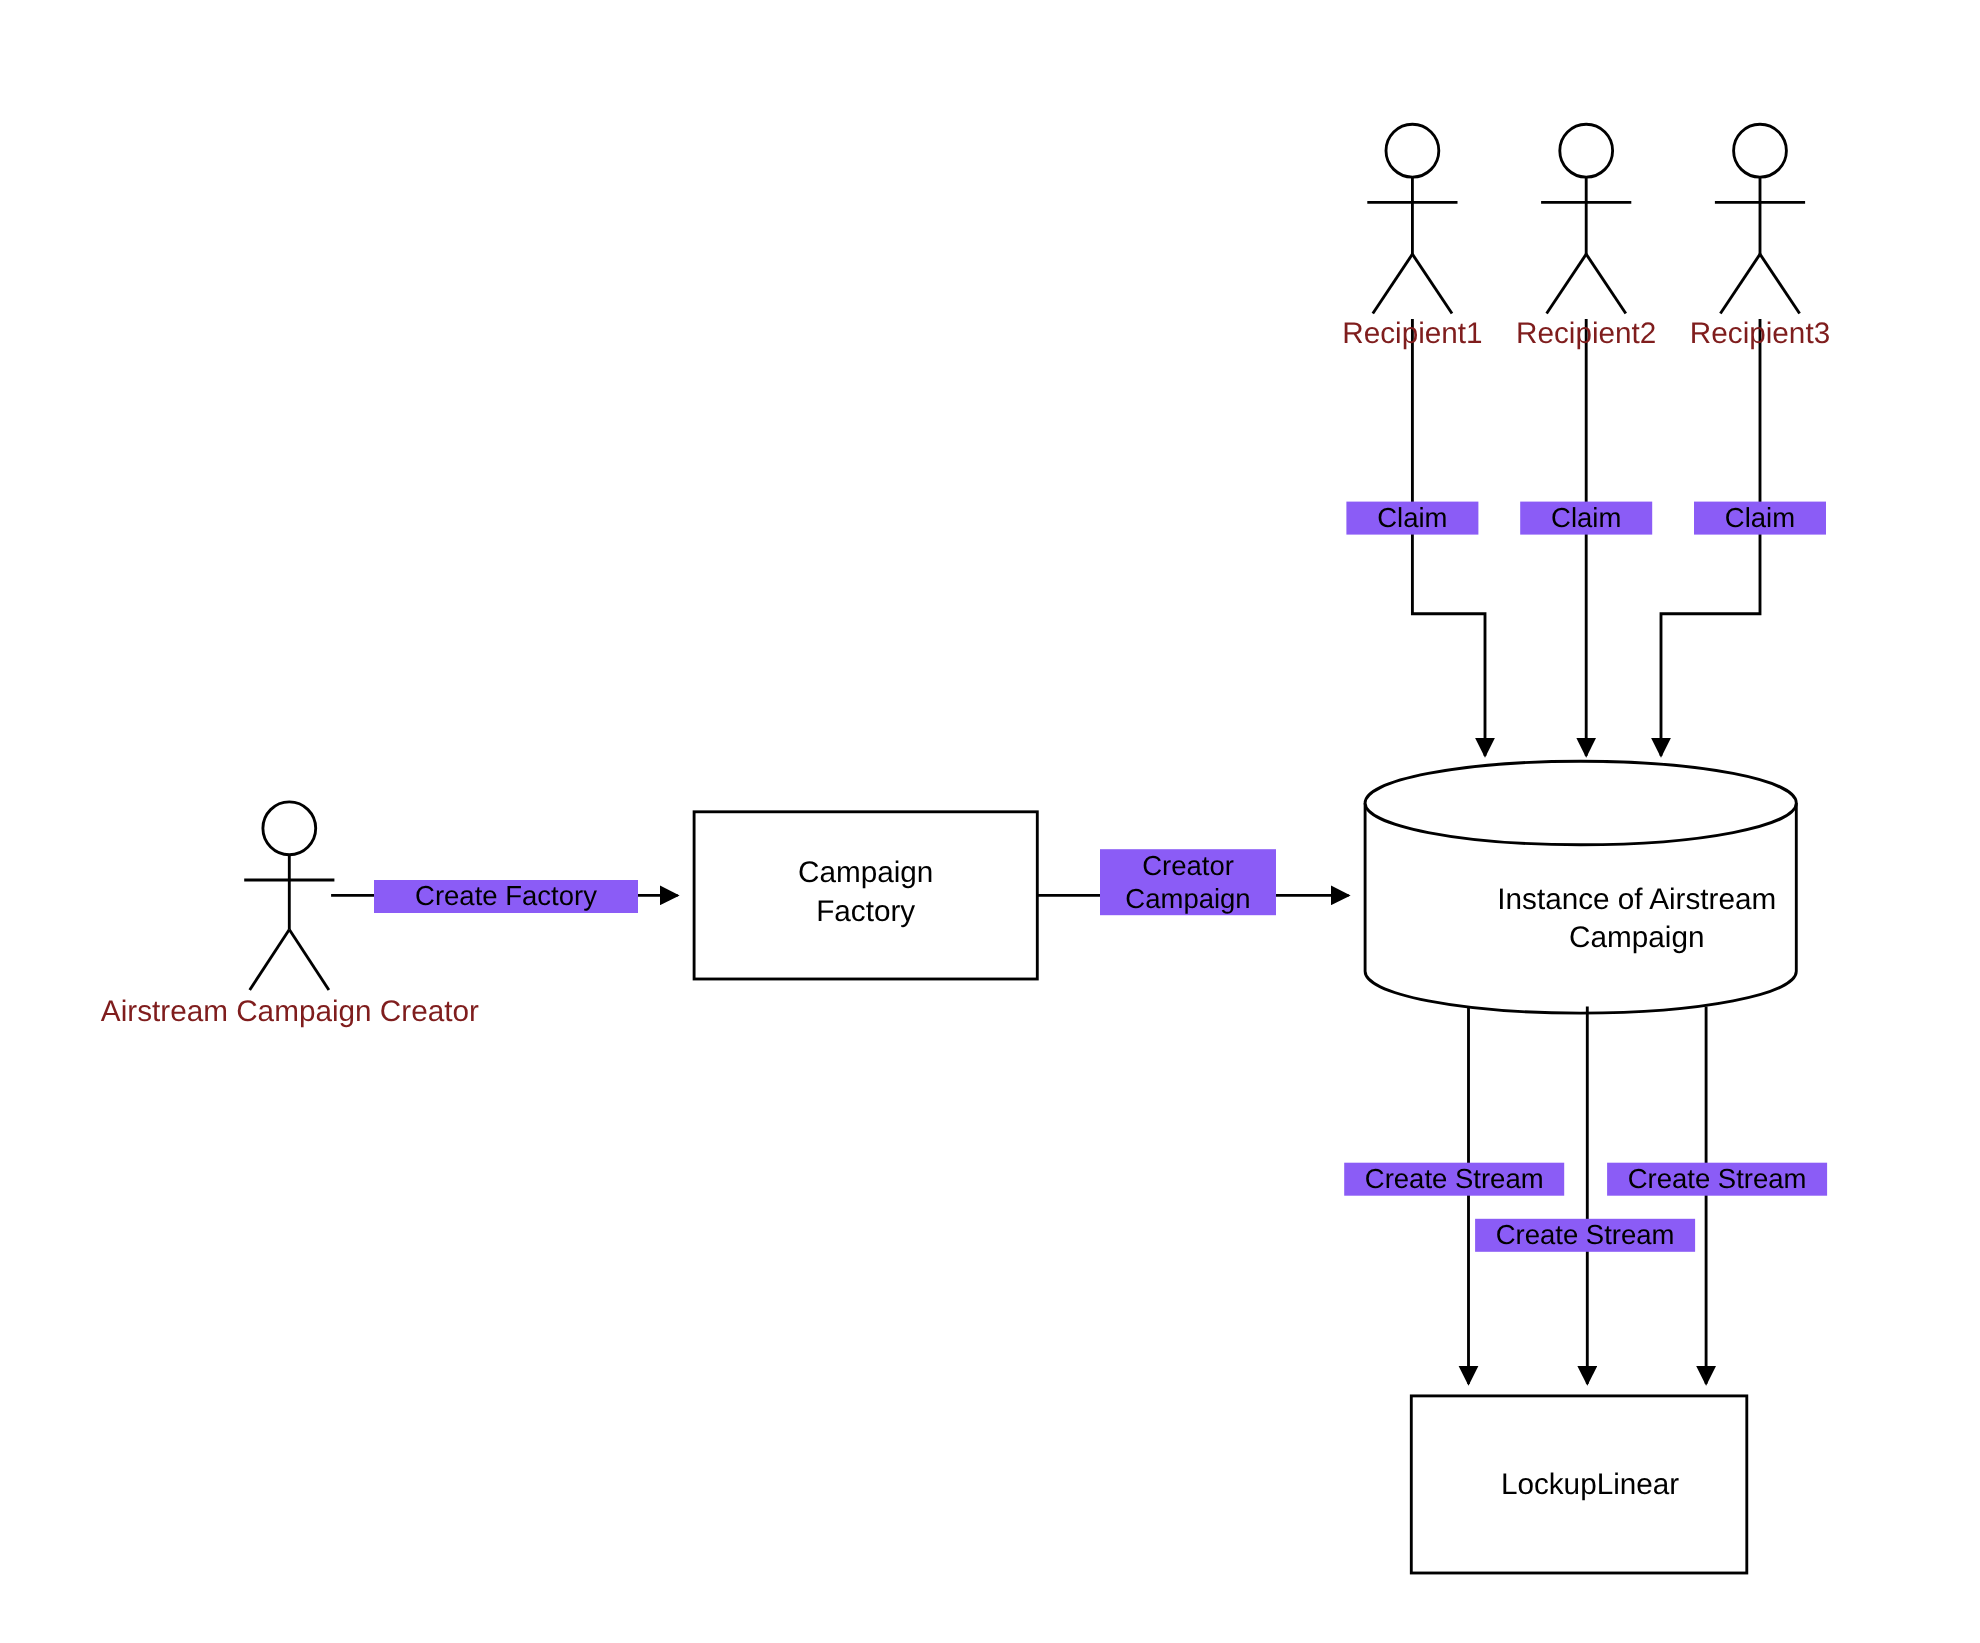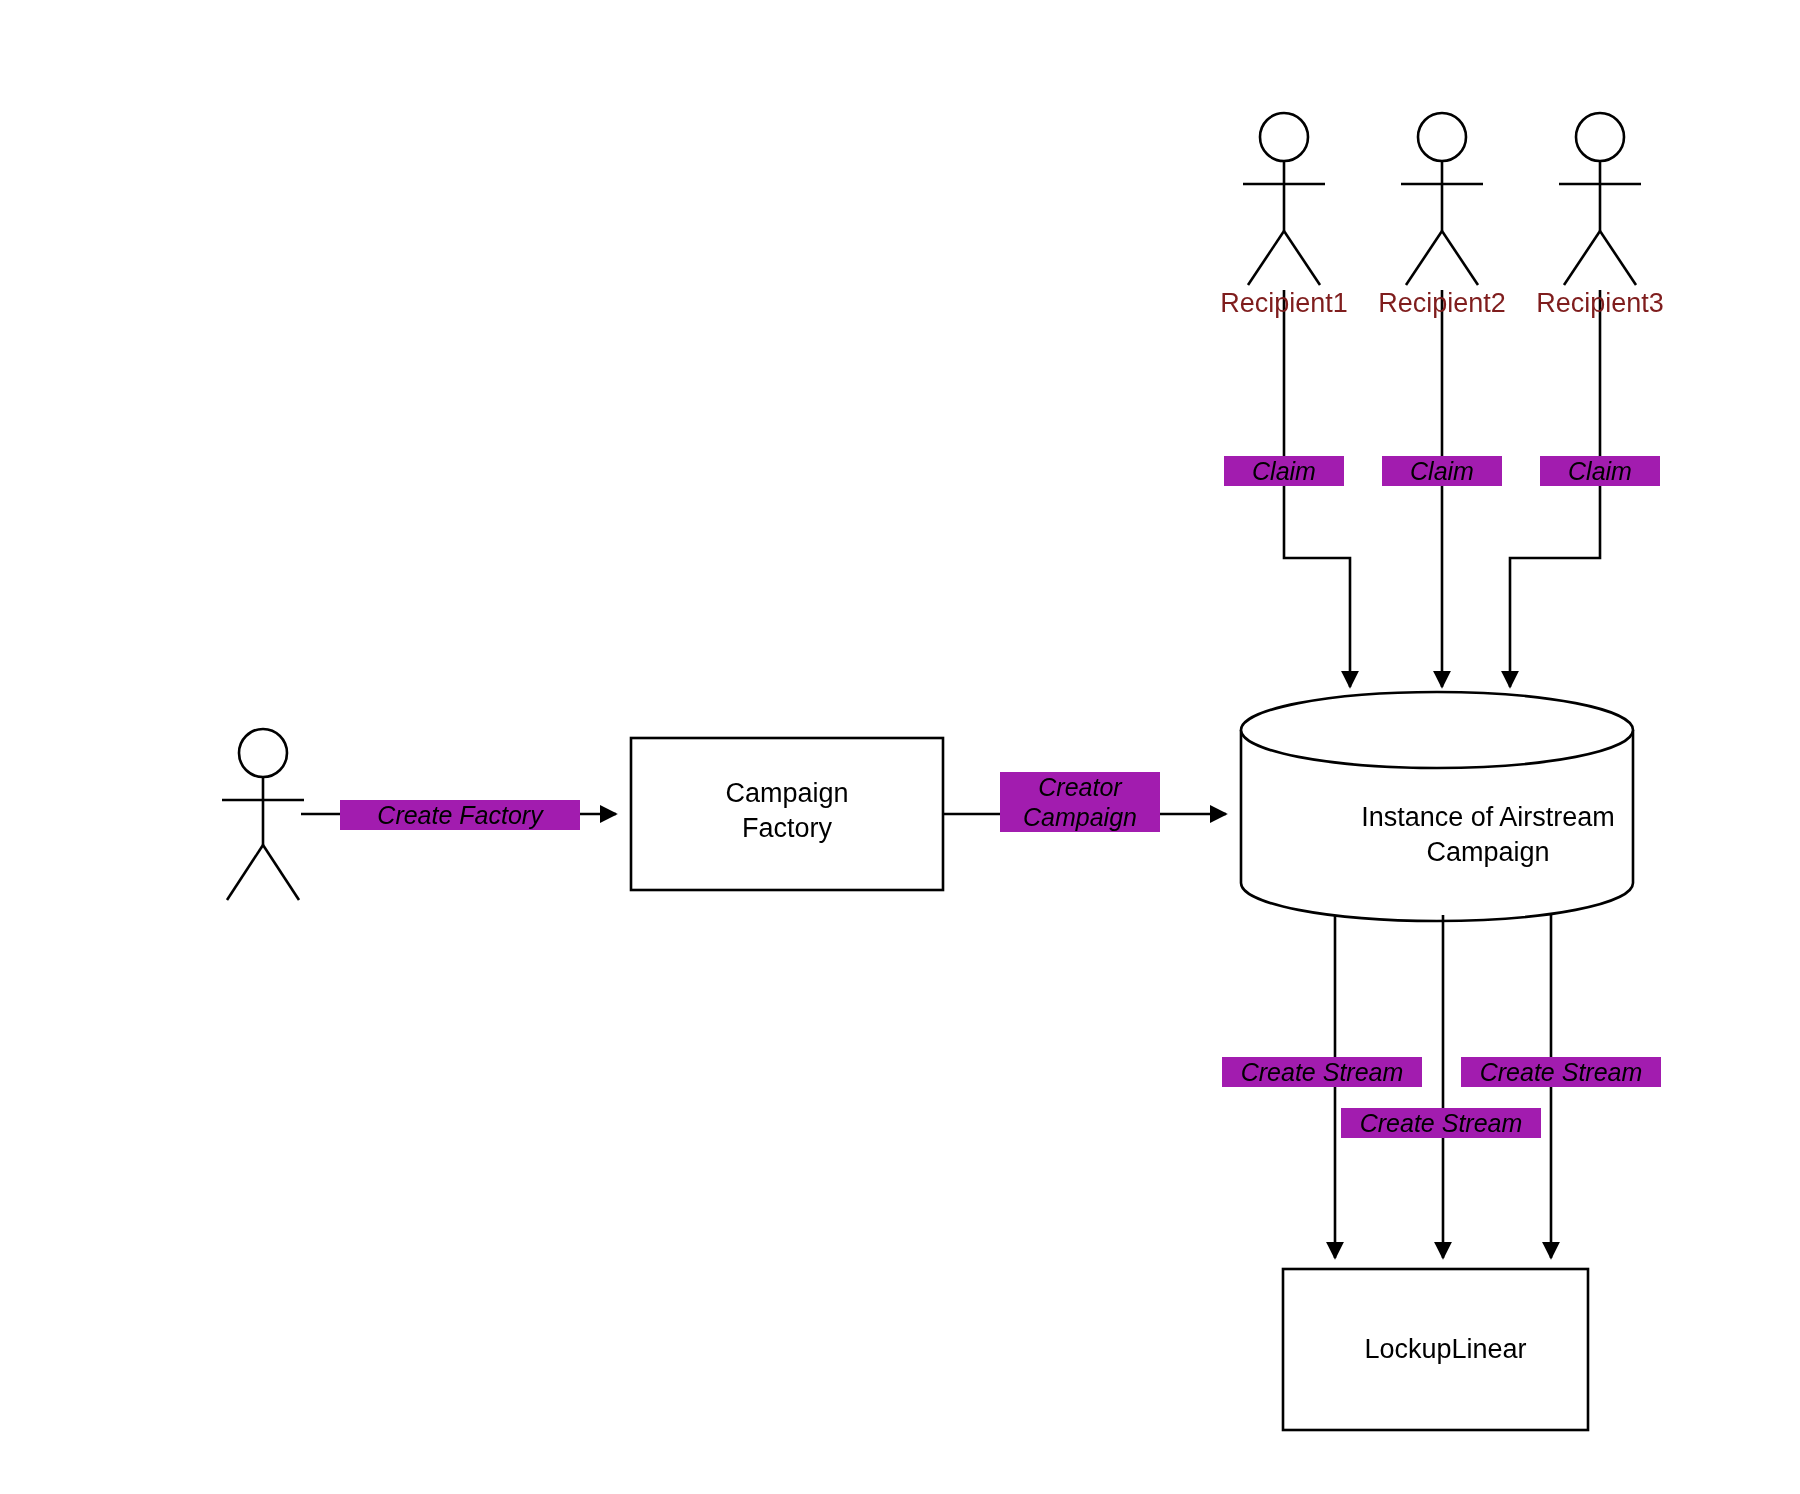--- a/index.html
+++ b/index.html
@@ -31,23 +31,22 @@
     color: #000000;
     white-space: pre-line;
     pointer-events: none;
   }
   .edge-label {
     position: absolute;
     text-align: center;
     font-size: 25px;
     line-height: 1.2;
     color: #000000;
-    background: #a21caf;
+    background: #8b5cf6;
     white-space: pre-line;
-    font-style: italic;
   }
   .actor-label {
     position: absolute;
     text-align: center;
     font-size: 27px;
     line-height: 1.2;
     color: #7f1d1d;
   }
 </style>
 </head>
@@ -116,20 +115,21 @@
       <path d="M 1600 290 L 1600 558 L 1510 558 L 1510 687" marker-end="url(#arrow)"></path>
 
       <line x1="1335" y1="915" x2="1335" y2="1258" marker-end="url(#arrow)"></line>
 
       <line x1="1443" y1="915" x2="1443" y2="1258" marker-end="url(#arrow)"></line>
 
       <line x1="1551" y1="915" x2="1551" y2="1258" marker-end="url(#arrow)"></line>
     </g>
   </svg>
 
+  <div class="actor-label" style="left:36px; top:903px; width:455px;">Airstream Campaign Creator</div>
   <div class="actor-label" style="left:1204px; top:287px; width:160px;">Recipient1</div>
   <div class="actor-label" style="left:1362px; top:287px; width:160px;">Recipient2</div>
   <div class="actor-label" style="left:1520px; top:287px; width:160px;">Recipient3</div>
 
   <div class="node-label" style="left:631px; top:776px; width:312px;">Campaign
 Factory</div>
   <div class="node-label" style="left:1294px; top:800px; width:388px;">Instance of Airstream
 Campaign</div>
   <div class="node-label" style="left:1283px; top:1332px; width:305px;padding-left:10px;">LockupLinear</div>
 

